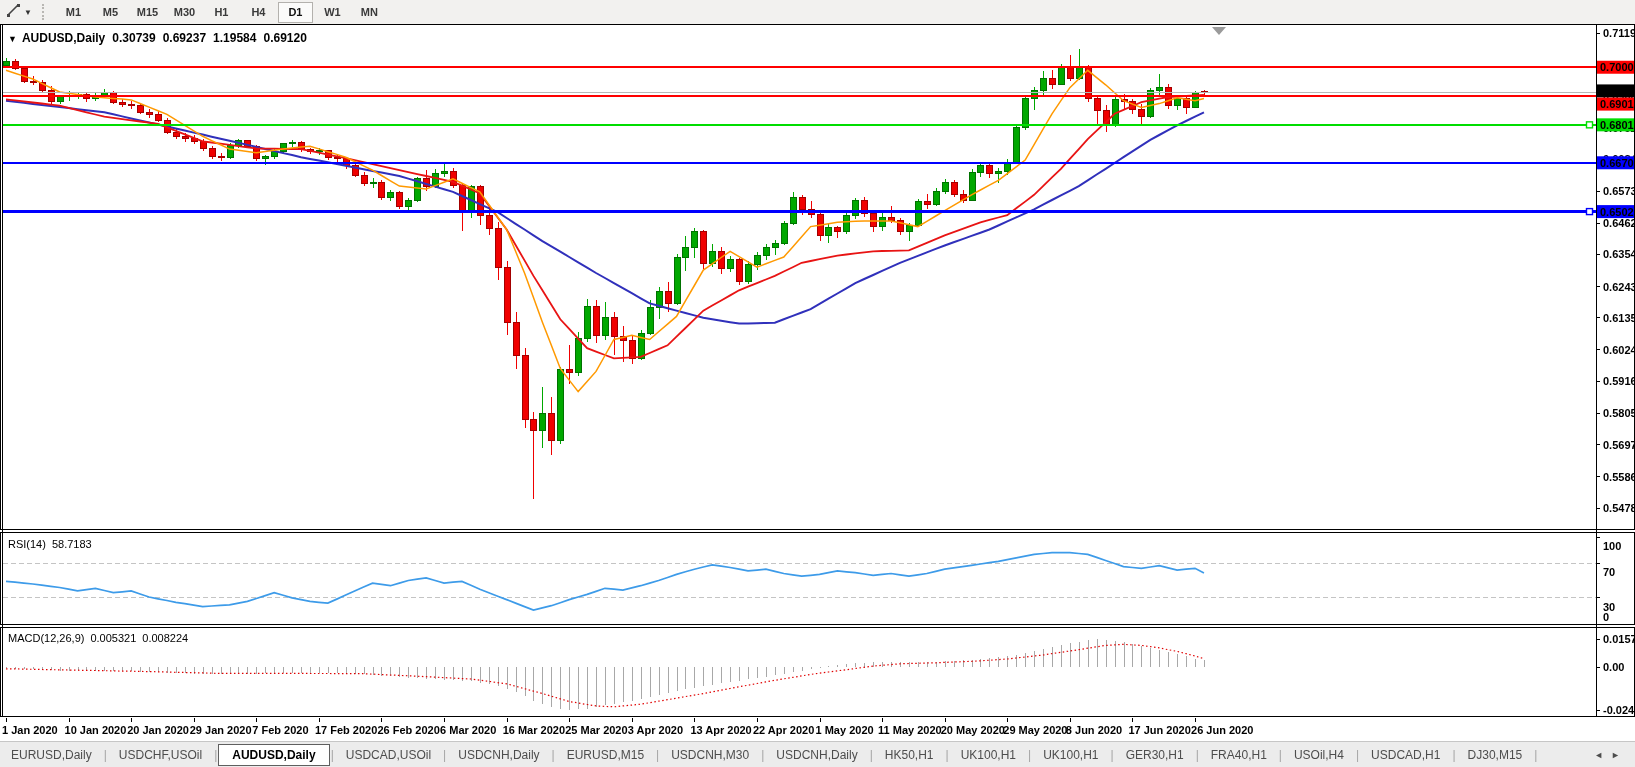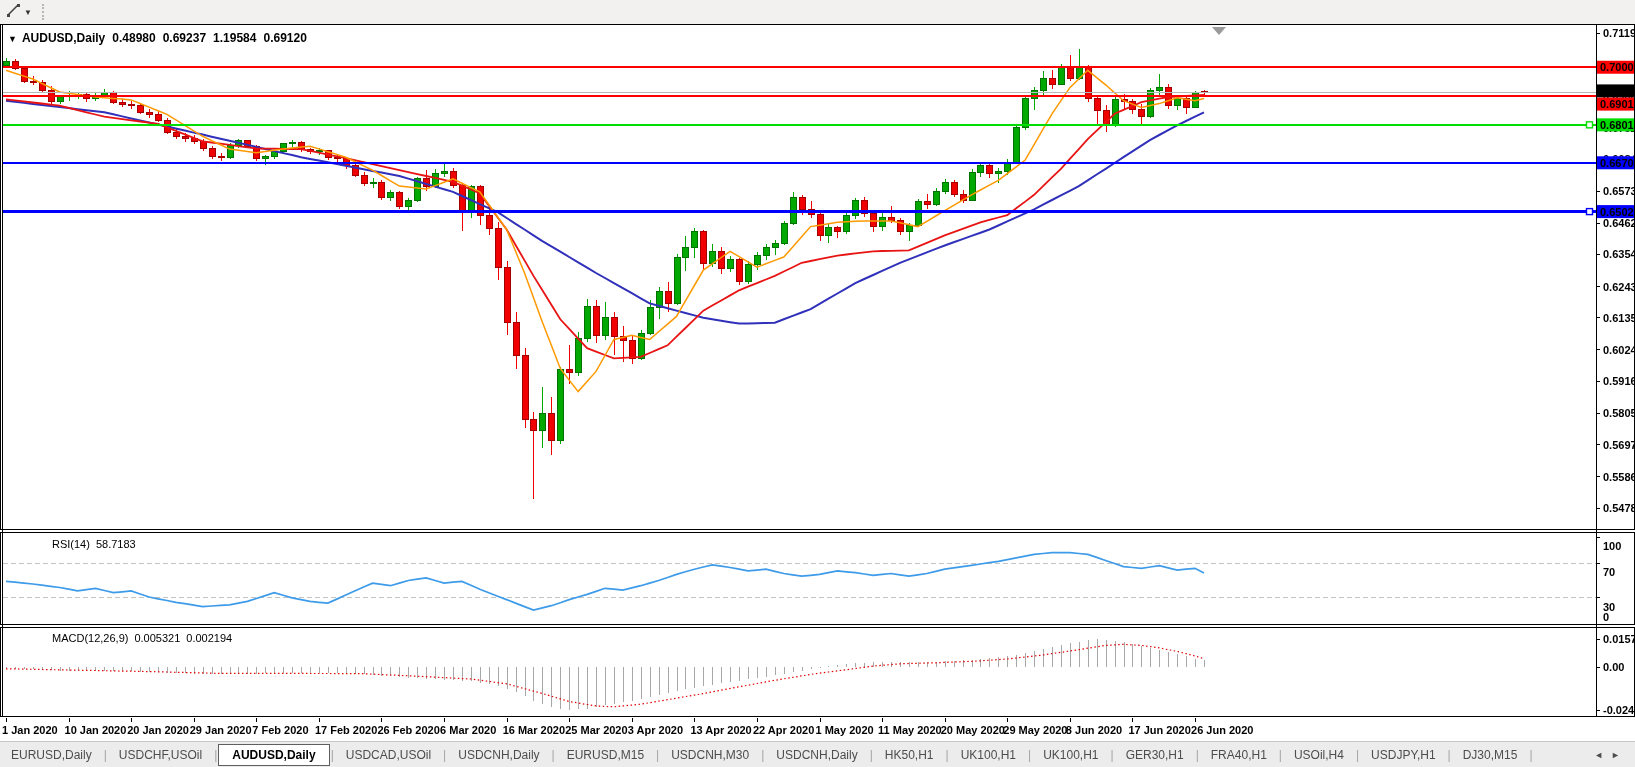--- a/index.html
+++ b/index.html
@@ -11,21 +11,21 @@
   .grip{width:3px;height:16px;border-left:2px dotted #b9b7b3;margin:0 8px 0 6px;}
   .tf-btn{min-width:27px;height:19px;line-height:19px;text-align:center;font-size:11px;font-weight:700;color:#3a3a3a;margin:0 1px;border:1px solid transparent;padding:0 3px;}
   .tf-btn.active{background:#fbfbfa;border:1px solid #b3b1ad;color:#111;}
   
   #chart-svg{position:absolute;left:0;top:24px;}
   svg text{font-family:"Liberation Sans","DejaVu Sans",sans-serif;font-size:11px;font-weight:700;fill:#000;}
   
   .chart-title{position:absolute;left:8px;top:31px;font-size:12px;font-weight:700;color:#000;white-space:nowrap;}
   .chart-title .num{margin-left:7px;}
   .dd-caret{font-size:9px;margin-right:5px;color:#000;}
-  .ind-label{position:absolute;left:8px;font-size:11px;font-weight:400;color:#000;white-space:nowrap;margin-left:44px;}
+  .ind-label{position:absolute;left:8px;font-size:11px;font-weight:400;color:#000;white-space:nowrap;}
   #rsi-label{top:538px;}
   #macd-label{top:632px;}
   .ind-label .num{margin-left:6px;}
   
   .tabbar{position:absolute;left:0;top:741px;width:1635px;height:26px;background:#ececec;border-top:1px solid #c6c6c6;display:flex;align-items:center;font-size:12px;color:#4d4d4d;}
   .tab{padding:4px 11px;white-space:nowrap;}
   .tab.active{background:#fff;border:1px solid #5f5f5f;font-weight:700;color:#000;padding:3px 13px;}
   .tab-div{color:#a5a5a5;padding:0 1px;}
   .tab-arrows{position:absolute;right:7px;top:8px;font-size:9px;color:#4d4d4d;letter-spacing:8px;}
 </style>
@@ -37,20 +37,31 @@
     <span>
       <svg width="15" height="15" viewBox="0 0 15 15">
           <line x1="2" y1="12" x2="12" y2="2" stroke="#444" stroke-width="1.6"></line>
           <rect x="1" y="11" width="3" height="3" fill="#444"></rect>
           <rect x="11" y="1" width="3" height="3" fill="#444"></rect>
         </svg>
     </span>
     <span class="tool-caret">▼</span>
   </div>
   <div class="grip"></div>
+  <div id="tf-buttons" style="display:flex;align-items:center;">
+      <div class="tf-btn">M1</div>
+      <div class="tf-btn">M5</div>
+      <div class="tf-btn">M15</div>
+      <div class="tf-btn">M30</div>
+      <div class="tf-btn">H1</div>
+      <div class="tf-btn">H4</div>
+      <div class="tf-btn active">D1</div>
+      <div class="tf-btn">W1</div>
+      <div class="tf-btn">MN</div>
+    </div>
 </div>
 
 <svg id="chart-svg" width="1635" height="717" viewBox="0 0 1635 717">
     <g>
       <rect x="0.5" y="0.5" width="1634" height="505" fill="#ffffff" stroke="#000"></rect>
       <rect x="0.5" y="508.5" width="1634" height="92" fill="#ffffff" stroke="#000"></rect>
       <rect x="0.5" y="603.5" width="1634" height="89" fill="#ffffff" stroke="#000"></rect>
       <line x1="2.5" y1="0" x2="2.5" y2="693" stroke="#000" shape-rendering="crispEdges"></line>
       <line x1="1596.5" y1="1" x2="1596.5" y2="692" stroke="#000" shape-rendering="crispEdges"></line>
     </g>
@@ -601,28 +612,28 @@
       <line x1="1070.36" y1="693.5" x2="1070.36" y2="698" stroke="#000" shape-rendering="crispEdges"></line>
       <text x="1065.86" y="710">8 Jun 2020</text>
       <line x1="1132.94" y1="693.5" x2="1132.94" y2="698" stroke="#000" shape-rendering="crispEdges"></line>
       <text x="1128.44" y="710">17 Jun 2020</text>
       <line x1="1195.52" y1="693.5" x2="1195.52" y2="698" stroke="#000" shape-rendering="crispEdges"></line>
       <text x="1191.02" y="710">26 Jun 2020</text>
     </g>
   </svg>
 
 <div class="chart-title">
-  <span class="dd-caret">▼</span><span>AUDUSD,Daily</span><span class="num">0.48980</span><span class="num">0.69237</span><span class="num">1.19584</span><span class="num">0.69120</span>
+  <span class="dd-caret">▼</span><span>AUDUSD,Daily</span><span class="num">0.30739</span><span class="num">0.69237</span><span class="num">1.19584</span><span class="num">0.69120</span>
 </div>
 
 <div class="ind-label" id="rsi-label">
   <span>RSI(14)</span><span class="num">58.7183</span>
 </div>
 <div class="ind-label" id="macd-label">
-  <span>MACD(12,26,9)</span><span class="num">0.005321</span><span class="num">0.002194</span>
+  <span>MACD(12,26,9)</span><span class="num">0.005321</span><span class="num">0.008224</span>
 </div>
 
 <div class="tabbar">
   <div id="tabs" style="display:flex;align-items:center;">
       <div class="tab">EURUSD,Daily</div>
       <span class="tab-div">|</span>
       <div class="tab">USDCHF,USOil</div>
       <span class="tab-div">|</span>
       <div class="tab active">AUDUSD,Daily</div>
       <span class="tab-div">|</span>
@@ -641,21 +652,21 @@
       <div class="tab">UK100,H1</div>
       <span class="tab-div">|</span>
       <div class="tab">UK100,H1</div>
       <span class="tab-div">|</span>
       <div class="tab">GER30,H1</div>
       <span class="tab-div">|</span>
       <div class="tab">FRA40,H1</div>
       <span class="tab-div">|</span>
       <div class="tab">USOil,H4</div>
       <span class="tab-div">|</span>
-      <div class="tab">USDJPY,H1</div>
+      <div class="tab">USDCAD,H1</div>
       <span class="tab-div">|</span>
       <div class="tab">DJ30,M15</div>
       <span class="tab-div">|</span>
     </div>
   <div class="tab-arrows">
     <span>◄</span><span>►</span>
   </div>
 </div>
 
 </body></html>

